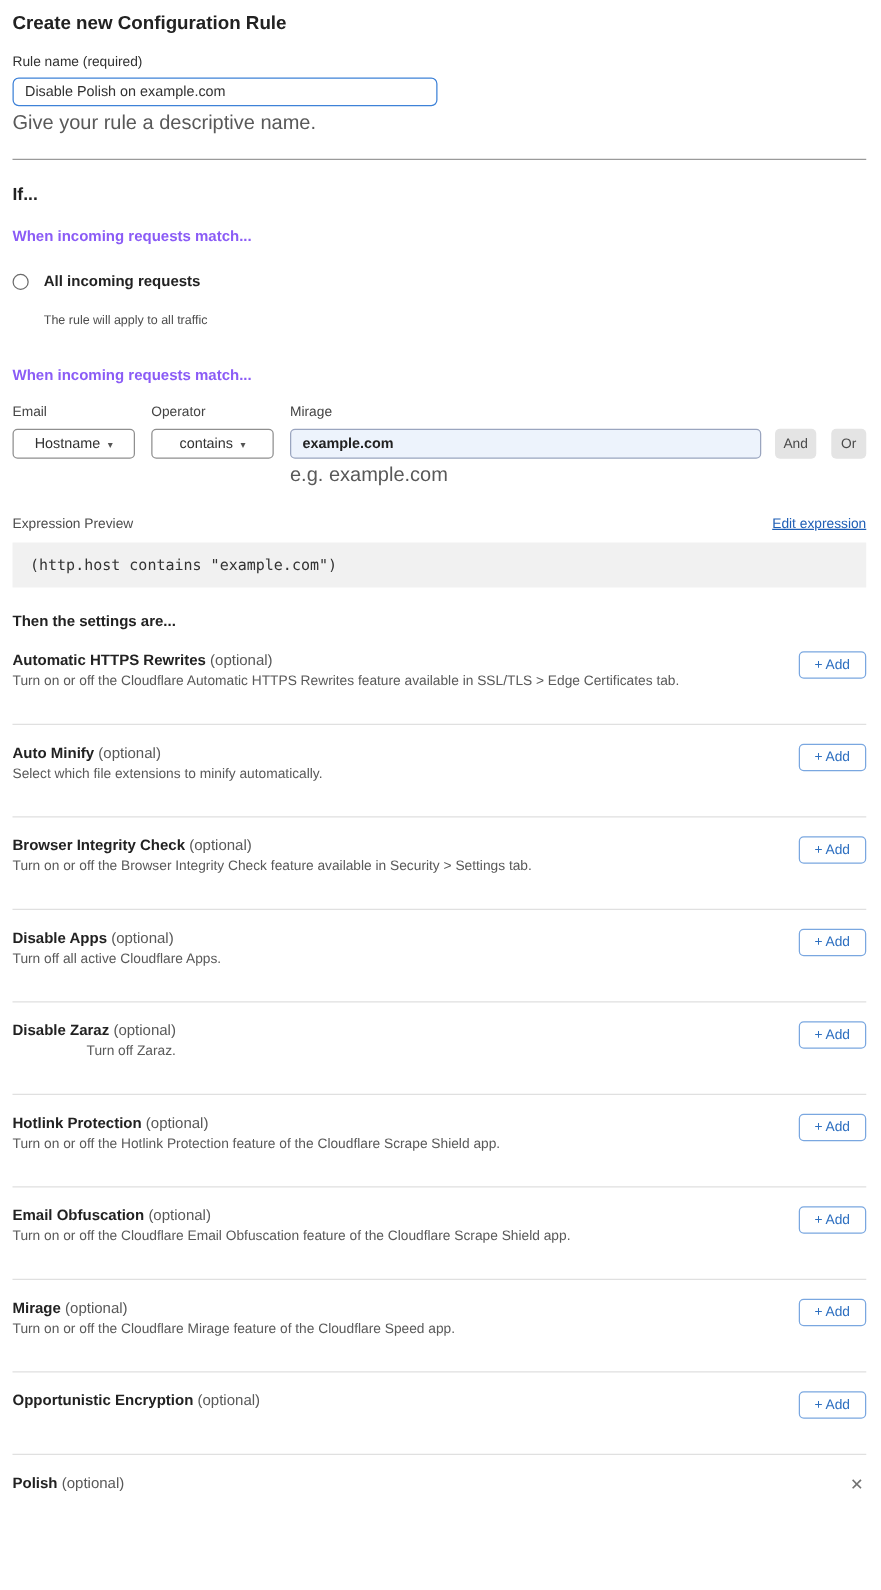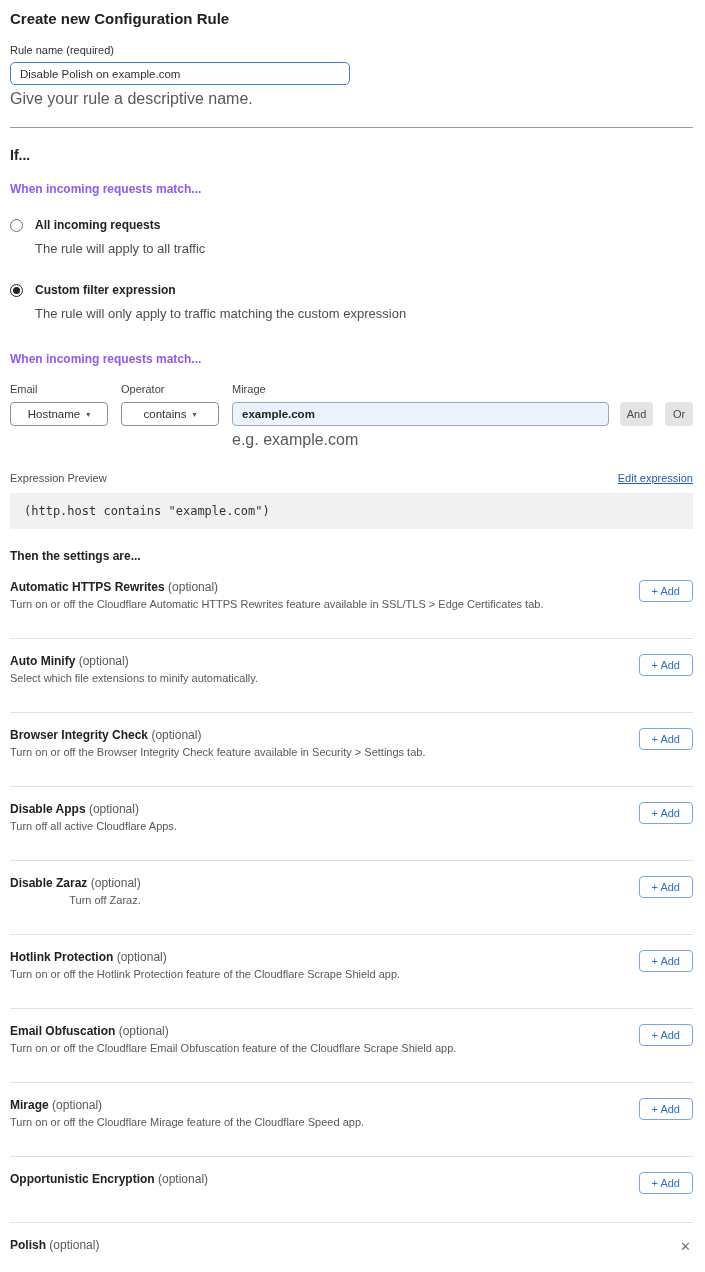--- a/index.html
+++ b/index.html
@@ -31,21 +31,21 @@
   .radio-option + .radio-option { margin-top:27px; }
   .radio-circle {
     width:13px; height:13px; border-radius:50%;
     border:1px solid #6b6b6b; background:#fff; flex:0 0 auto; margin-top:1px;
     display:flex; align-items:center; justify-content:center;
   }
   .radio-option.selected .radio-circle { border-color:#222; }
   .radio-dot { width:7px; height:7px; border-radius:50%; background:transparent; }
   .radio-option.selected .radio-dot { background:#222; }
   .radio-label { font-size:12px; font-weight:bold; color:#222; }
-  .radio-desc  { font-size:13px; color:#4d4d4d; margin-top:9px; }
+  .radio-desc  { font-size:10px; color:#4d4d4d; margin-top:19px; }
 
   .builder { display:flex; align-items:flex-start; margin-top:17px; }
   .builder .col-label { font-size:11px; color:#444; margin-bottom:7px; }
   .ctl {
     height:24px; border:1px solid #8f8f8f; border-radius:4px; background:#fff;
     font-size:11.5px; color:#313131; display:flex; align-items:center;
     padding:0 8px; justify-content:center; cursor:pointer;
   }
   .ctl .chev { font-size:8px; color:#555; margin-left:6px; }
   .col-field { width:98px; }
@@ -113,29 +113,20 @@
 <div class="radio-group">
   <div class="radio-option">
     <span class="radio-circle">
         <span class="radio-dot"></span>
       </span>
     <div>
       <div class="radio-label">All incoming requests</div>
       <div class="radio-desc">The rule will apply to all traffic</div>
     </div>
   </div>
-  <div class="radio-option selected">
-    <span class="radio-circle">
-        <span class="radio-dot"></span>
-      </span>
-    <div>
-      <div class="radio-label">Custom filter expression</div>
-      <div class="radio-desc">The rule will only apply to traffic matching the custom expression</div>
-    </div>
-  </div>
 </div>
 
 <div class="h-match" style="margin-top:31px;">When incoming requests match...</div>
 
 <div class="builder">
   <div class="col-field">
     <div class="col-label">Email</div>
     <div class="ctl" role="button">
       <span>Hostname</span>
       <span class="chev">▾</span>

